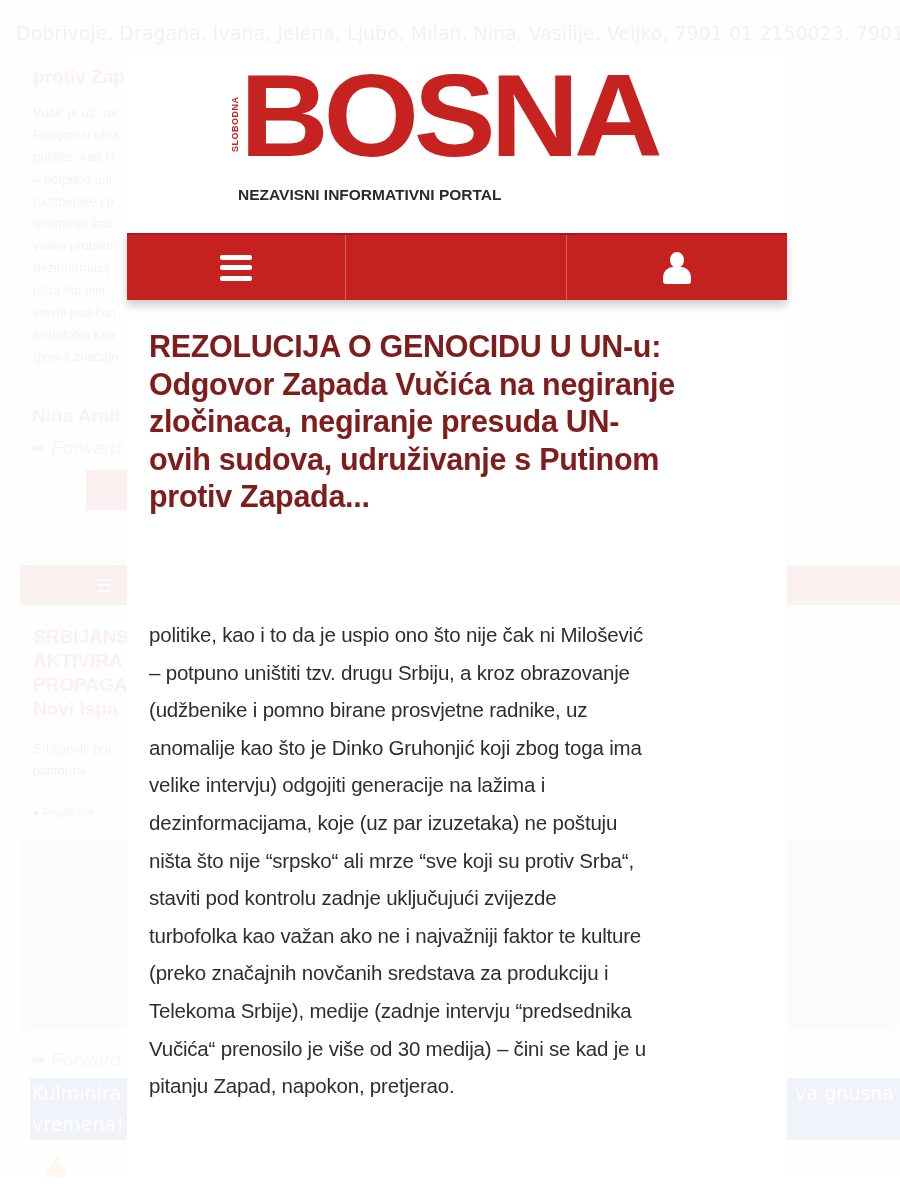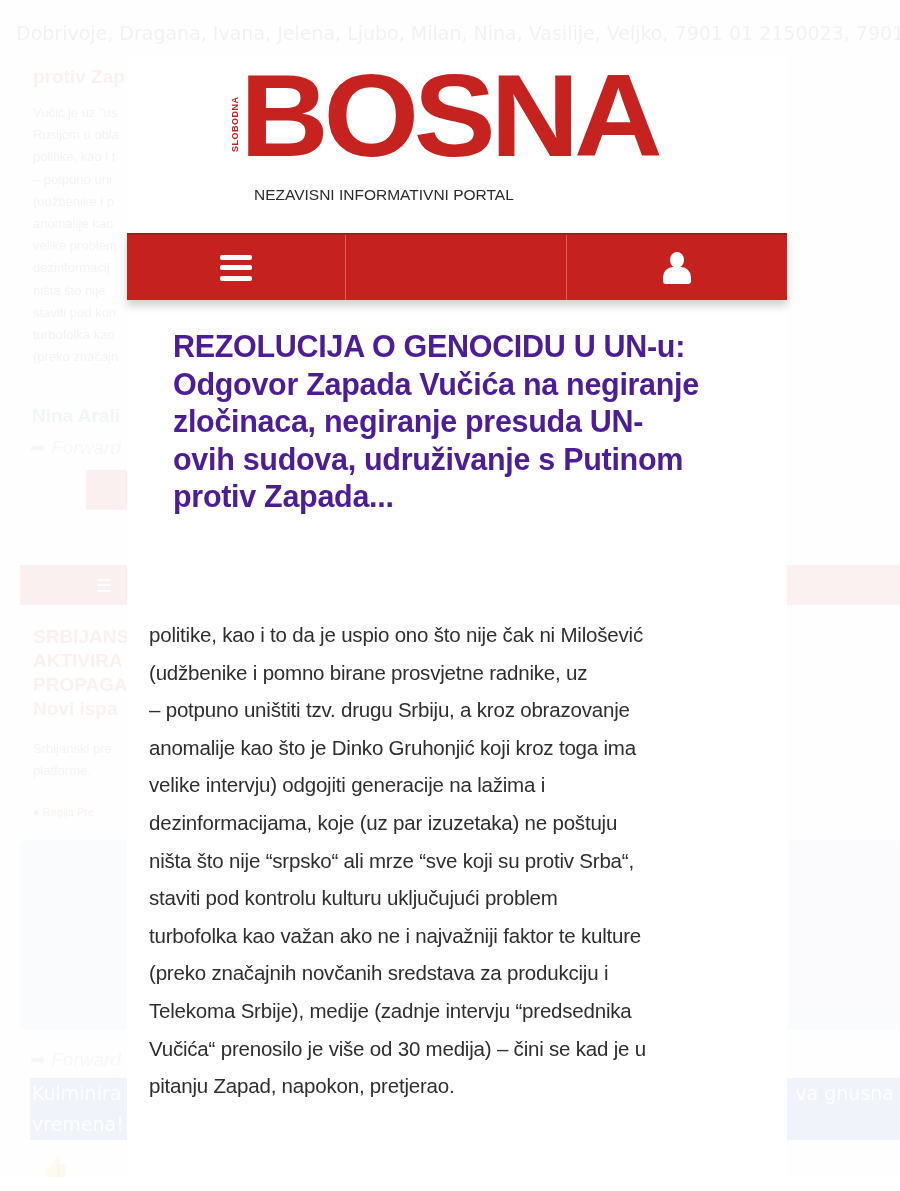--- a/index.html
+++ b/index.html
@@ -40,21 +40,21 @@
     writing-mode: vertical-rl; transform: rotate(180deg);
     font-size: 9px; font-weight: bold; color: #c62320; letter-spacing: 0.5px; text-align: center;
   }
   .logo-word {
     position: absolute; left: 10px; top: -22px;
     font-size: 116px; font-weight: 900; color: #c62320; letter-spacing: -5px;
     font-family: "Liberation Sans", sans-serif; line-height: 1.15;
     transform: scaleX(1.06); transform-origin: left;
   }
   .logo-tagline {
-    position: absolute; left: 24px; top: 114px; font-size: 15.5px; font-weight: normal;
+    position: absolute; left: 8px; top: 114px; font-size: 15.5px; font-weight: bold;
     color: #2b2b2b; white-space: nowrap; letter-spacing: 0px;
   }
 
   .navbar {
     position: absolute; left: 0; top: 177px; width: 660px; height: 67px;
     background: #c5221f; display: flex;
     border-top: 2px solid #a81b18;
     box-shadow: 0 6px 8px rgba(0,0,0,0.18);
   }
   .nav-cell { flex: 1; display: flex; align-items: center; justify-content: center; border-right: 1px solid #d9605d; }
@@ -63,23 +63,22 @@
   .nav-cell:nth-child(2) { flex: 0 0 221px; }
 
   .hamburger { width: 32px; height: 26px; display: flex; flex-direction: column; justify-content: space-between; }
   .hamburger i { display: block; height: 5px; background: #fff; border-radius: 2px; }
   .user-icon { position: relative; width: 28px; height: 32px; }
   .user-icon .head { position: absolute; left: 7px; top: 0; width: 14px; height: 16px; background: #fff; border-radius: 50%; }
   .user-icon .body { position: absolute; left: 0; top: 15px; width: 28px; height: 17px; background: #fff; border-radius: 10px 10px 3px 3px; }
 
   .headline {
     position: absolute; left: 22px; top: 272px; width: 625px;
-    color: #4c1d95; font-weight: bold; font-size: 30.5px; line-height: 37.5px;
+    color: #7f1d1d; font-weight: bold; font-size: 30.5px; line-height: 37.5px;
     letter-spacing: -0.3px;
-    margin-left: 24px;
   }
   .headline span { display: block; white-space: nowrap; }
 
   .body-text {
     position: absolute; left: 22px; top: 560px; width: 630px;
     color: #2e2e2e; font-size: 20.5px; line-height: 37.6px; letter-spacing: -0.2px;
   }
   .body-text span { display: block; white-space: nowrap; }
 </style>
 </head>
@@ -155,27 +154,27 @@
     <h1 class="headline">
       <span>REZOLUCIJA O GENOCIDU U UN-u:</span>
       <span>Odgovor Zapada Vučića na negiranje</span>
       <span>zločinaca, negiranje presuda UN-</span>
       <span>ovih sudova, udruživanje s Putinom</span>
       <span>protiv Zapada...</span>
     </h1>
 
     <div class="body-text">
       <span>politike, kao i to da je uspio ono što nije čak ni Milošević</span>
+      <span>– potpuno uništiti tzv. drugu Srbiju, a kroz obrazovanje</span>
       <span>(udžbenike i pomno birane prosvjetne radnike, uz</span>
-      <span>– potpuno uništiti tzv. drugu Srbiju, a kroz obrazovanje</span>
-      <span>anomalije kao što je Dinko Gruhonjić koji kroz toga ima</span>
+      <span>anomalije kao što je Dinko Gruhonjić koji zbog toga ima</span>
       <span>velike intervju) odgojiti generacije na lažima i</span>
       <span>dezinformacijama, koje (uz par izuzetaka) ne poštuju</span>
       <span>ništa što nije “srpsko“ ali mrze “sve koji su protiv Srba“,</span>
-      <span>staviti pod kontrolu kulturu uključujući problem</span>
+      <span>staviti pod kontrolu zadnje uključujući zvijezde</span>
       <span>turbofolka kao važan ako ne i najvažniji faktor te kulture</span>
       <span>(preko značajnih novčanih sredstava za produkciju i</span>
       <span>Telekoma Srbije), medije (zadnje intervju “predsednika</span>
       <span>Vučića“ prenosilo je više od 30 medija) – čini se kad je u</span>
       <span>pitanju Zapad, napokon, pretjerao.</span>
     </div>
   </div>
 </div>
 
 </body></html>

